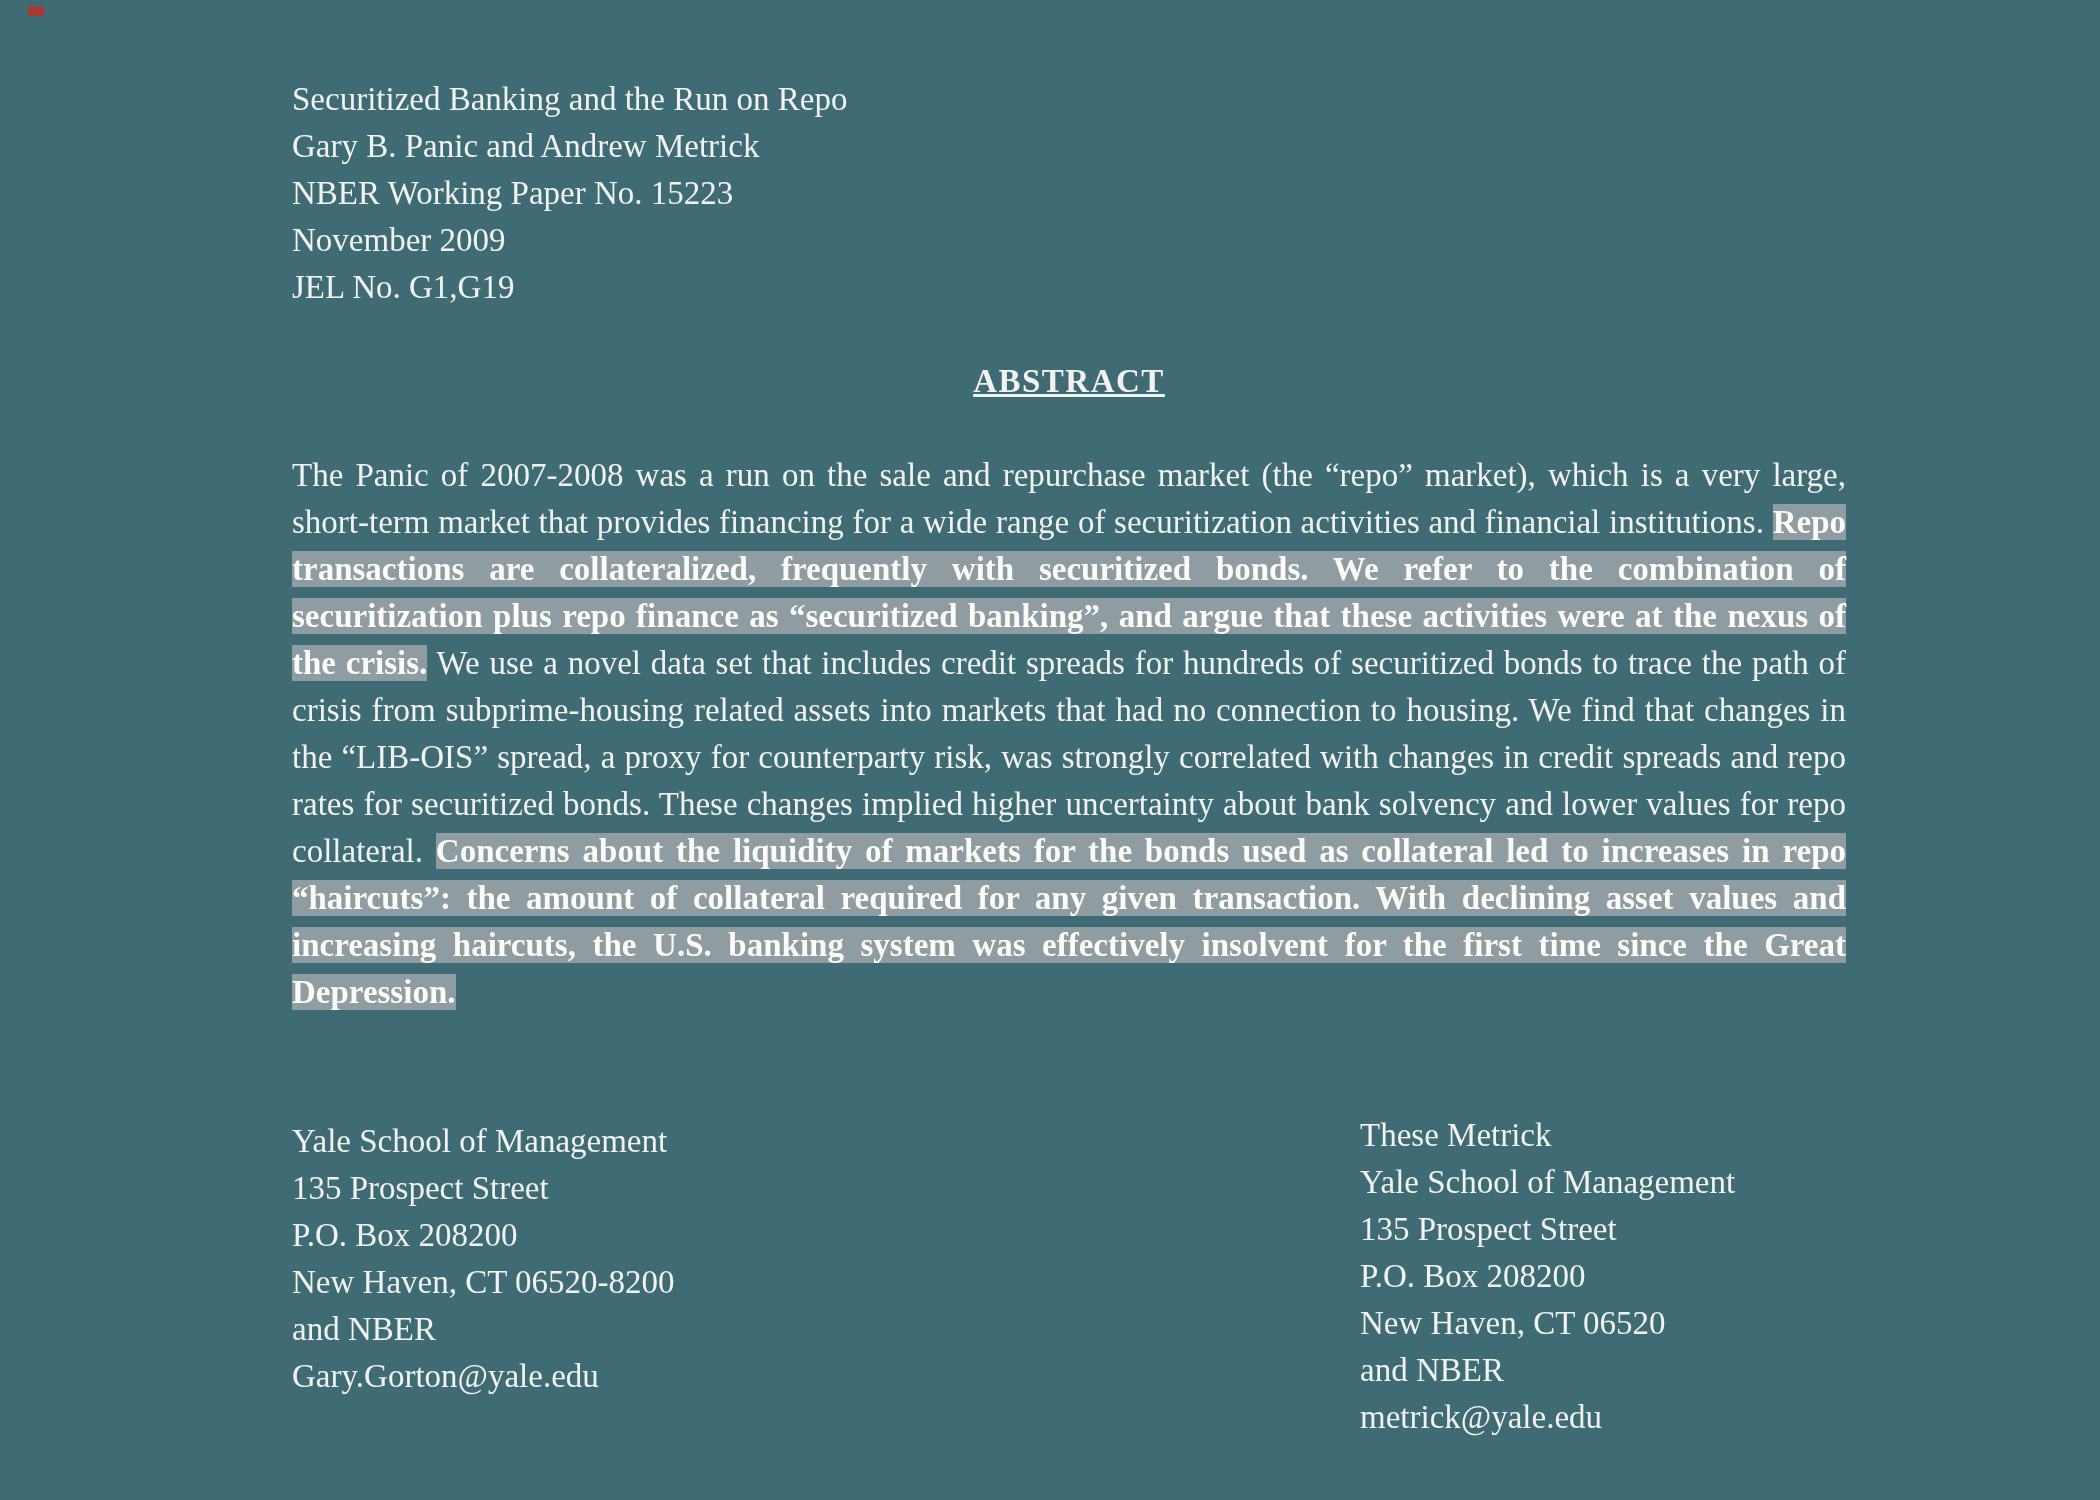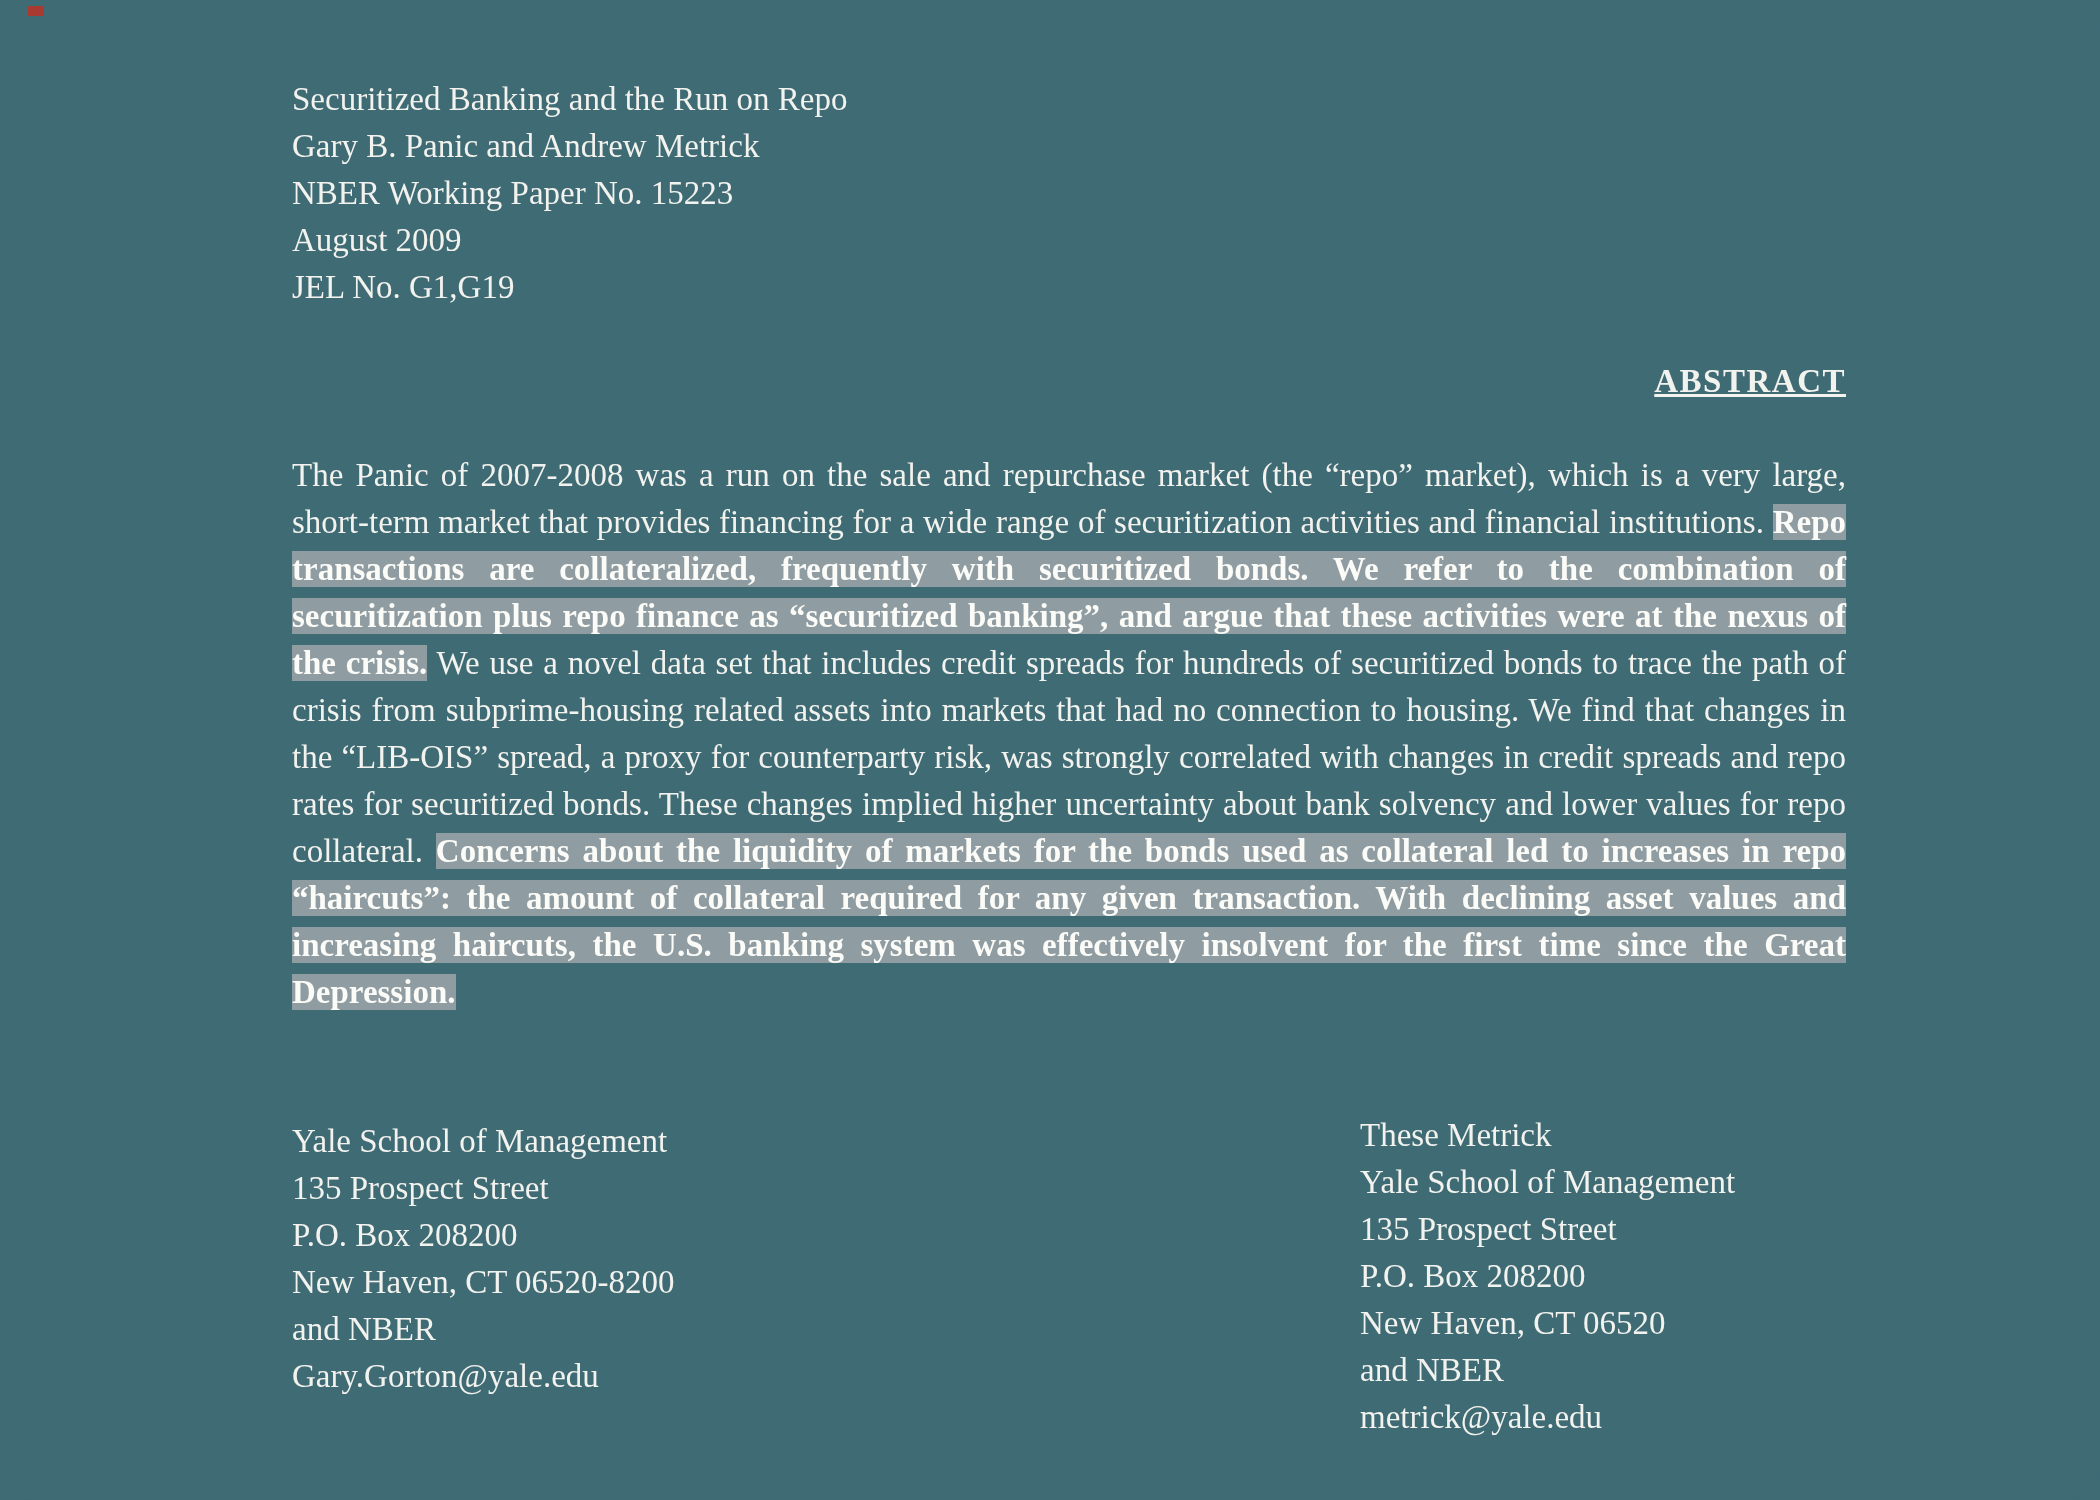--- a/index.html
+++ b/index.html
@@ -33,21 +33,21 @@
     top: 76px;
   }
   .header-block div {
     white-space: nowrap;
   }
   .abstract-heading {
     position: absolute;
     left: 292px;
     top: 358px;
     width: 1554px;
-    text-align: right;
+    text-align: center;
     font-weight: bold;
     text-decoration: underline;
     letter-spacing: 1.5px;
   }
   .abstract-body {
     position: absolute;
     left: 292px;
     top: 452px;
     width: 1554px;
     text-align: justify;
@@ -70,21 +70,21 @@
 <body style="background: rgb(63, 107, 117);">
 
 <div class="page" style="--bg: #3f6b75; --fg: #f2f2ee; --hl: #8f9ca1;">
 
   <div class="corner-marker"></div>
 
   <div class="header-block">
     <div>Securitized Banking and the Run on Repo</div>
     <div>Gary B. Panic and Andrew Metrick</div>
     <div>NBER Working Paper No. 15223</div>
-    <div>August 2009</div>
+    <div>November 2009</div>
     <div>JEL No. G1,G19</div>
   </div>
 
   <div class="abstract-heading">ABSTRACT</div>
 
   <div class="abstract-body"><span>The Panic of 2007-2008 was a run on the sale and repurchase market (the “repo” market), which is a very large, short-term market that provides financing for a wide range of securitization activities and financial institutions. </span><span class="hl">Repo transactions are collateralized, frequently with securitized bonds. We refer to the combination of securitization plus repo finance as “securitized banking”, and argue that these activities were at the nexus of the crisis.</span><span> We use a novel data set that includes credit spreads for hundreds of securitized bonds to trace the path of crisis from subprime-housing related assets into markets that had no connection to housing. We find that changes in the “LIB-OIS” spread, a proxy for counterparty risk, was strongly correlated with changes in credit spreads and repo rates for securitized bonds. These changes implied higher uncertainty about bank solvency and lower values for repo collateral. </span><span class="hl">Concerns about the liquidity of markets for the bonds used as collateral led to increases in repo “haircuts”: the amount of collateral required for any given transaction. With declining asset values and increasing haircuts, the U.S. banking system was effectively insolvent for the first time since the Great Depression.</span></div>
 
   <div class="addr-block addr-left">
     <div>Yale School of Management</div>
     <div>135 Prospect Street</div>

